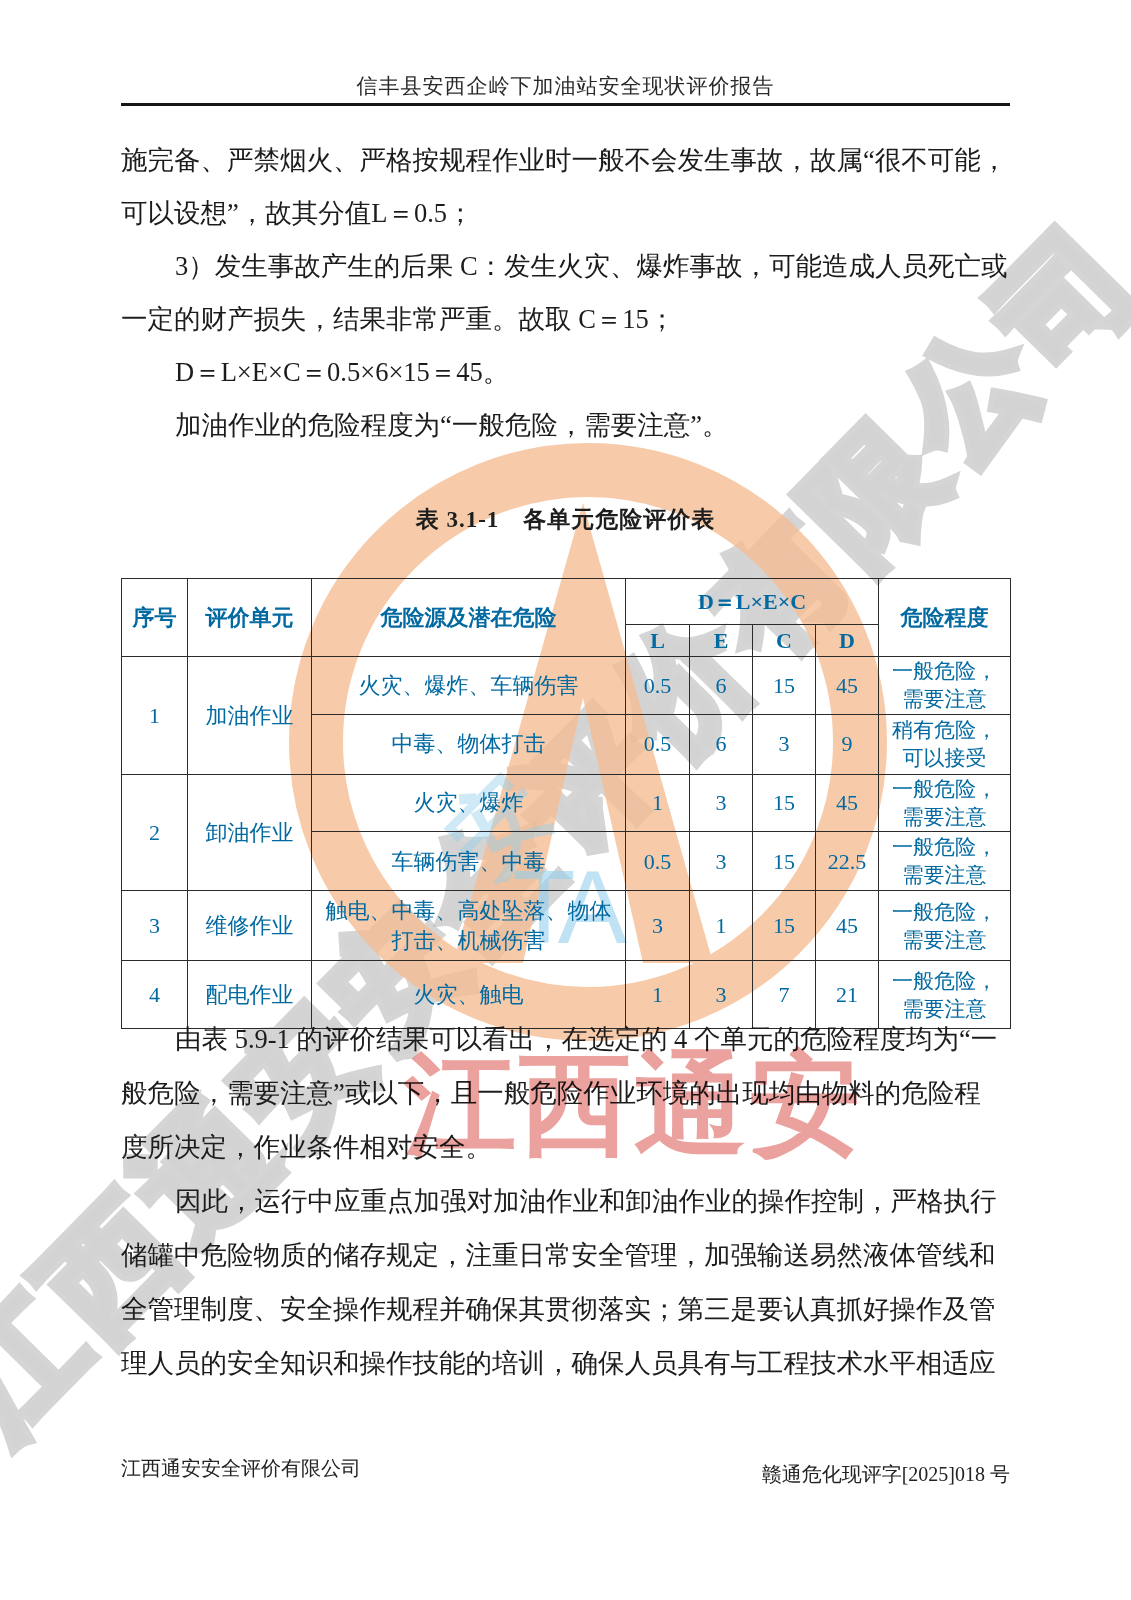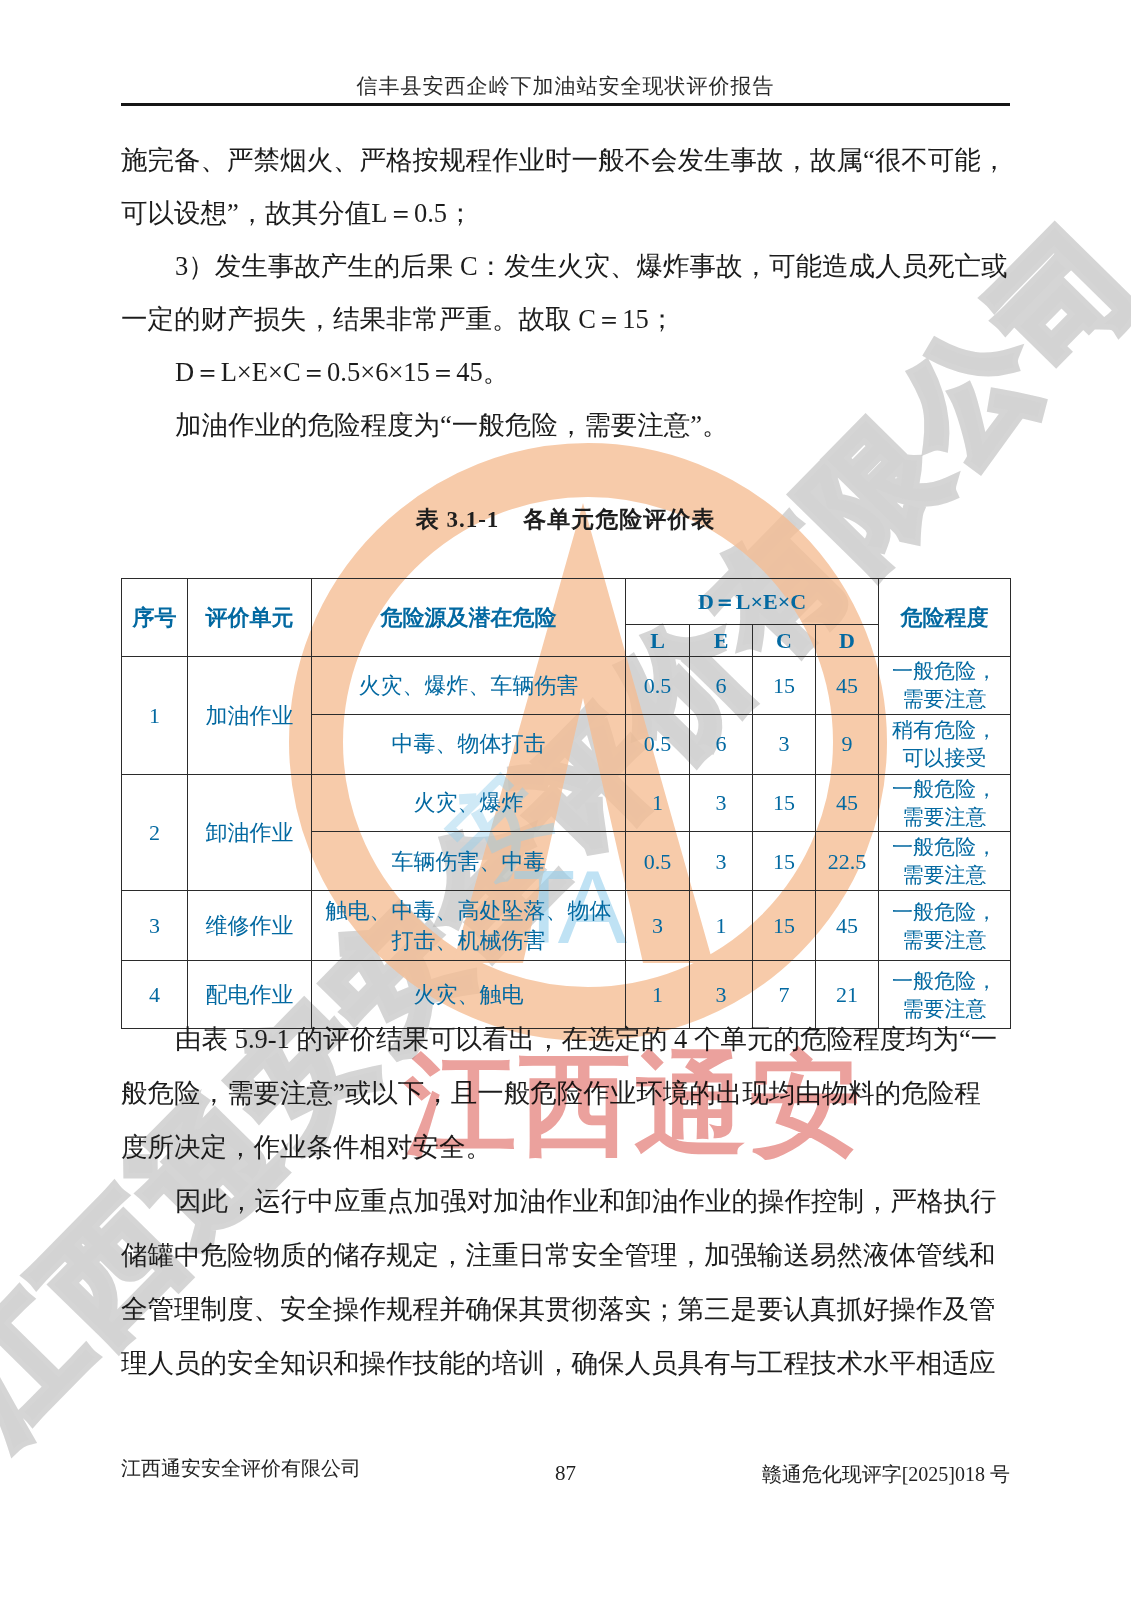--- a/index.html
+++ b/index.html
@@ -170,21 +170,20 @@
       <div class="ln">般危险，需要注意”或以下，且一般危险作业环境的出现均由物料的危险程</div>
       <div class="ln">度所决定，作业条件相对安全。</div>
       <div class="ln ind">因此，运行中应重点加强对加油作业和卸油作业的操作控制，严格执行</div>
       <div class="ln">储罐中危险物质的储存规定，注重日常安全管理，加强输送易然液体管线和</div>
       <div class="ln">全管理制度、安全操作规程并确保其贯彻落实；第三是要认真抓好操作及管</div>
       <div class="ln">理人员的安全知识和操作技能的培训，确保人员具有与工程技术水平相适应</div>
     </div>
 
     <div class="footer">
       <span class="foot-left">江西通安安全评价有限公司</span>
-      <span class="foot-page">87</span>
       <span class="foot-right">赣通危化现评字[2025]018 号</span>
     </div>
 
   </div>
 
   <div class="wm-red">江西通安</div>
 
 </div>
 
 </body></html>

